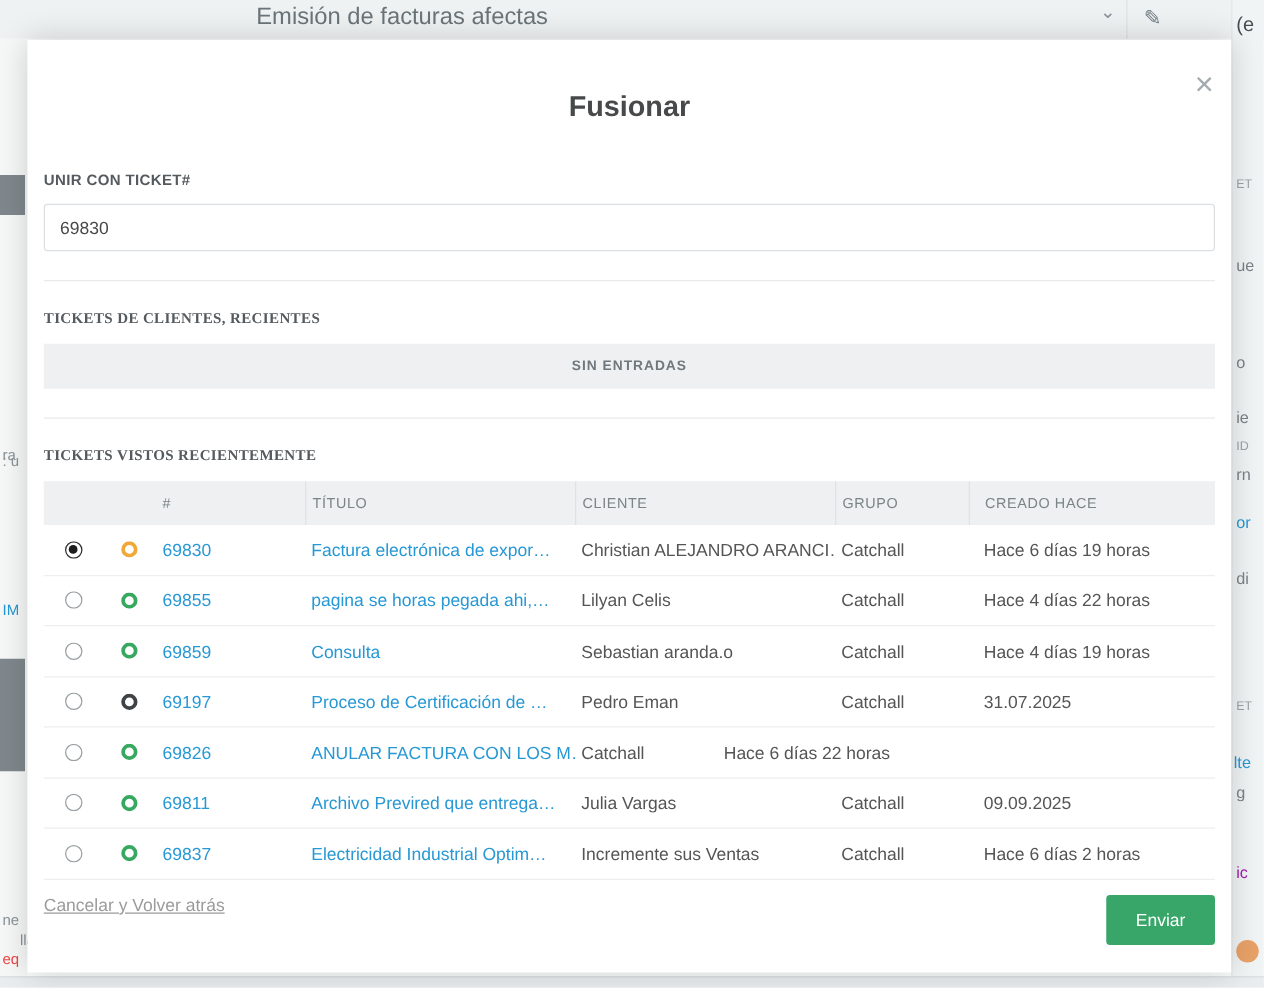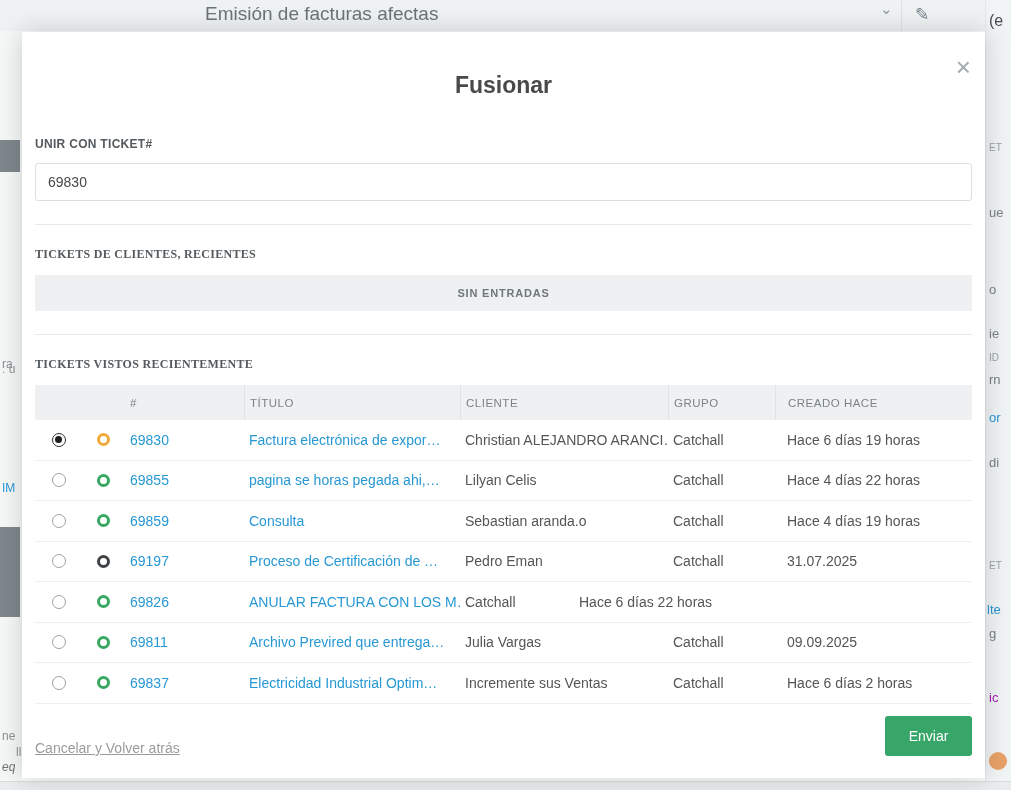--- a/index.html
+++ b/index.html
@@ -71,21 +71,21 @@
   .radio { width:14px; height:14px; border:1px solid #9aa0a3; border-radius:50%;
     display:inline-flex; align-items:center; justify-content:center; background:#fff; }
   .radio.sel { border-color:#2e2e2e; }
   .radio.sel::after { content:""; width:7px; height:7px; border-radius:50%; background:#1d1d1d; }
   .state-ring { width:13px; height:13px; border-radius:50%; border:3px solid #36a860;
     display:inline-block; background:#fff; }
   .link { color:#2798d4; text-decoration:none; }
 
   
   .modal-footer { position:absolute; left:13px; right:13px; bottom:22px; height:40px;
-    display:flex; align-items:flex-end; justify-content:space-between; }
+    display:flex; align-items:flex-start; justify-content:space-between; }
   .cancel-link { font-size:14px; color:#9b9b9b; text-decoration:underline; cursor:pointer; }
   .submit-btn { width:87px; height:40px; background:#38a569; color:#fff; border:none;
     border-radius:3px; font-size:14px; cursor:pointer;
     font-family:"Liberation Sans", sans-serif; }
 </style>
 </head>
 <body>
 
 <div class="bg-topbar">
   <div class="bg-page-title">Emisión de facturas afectas</div>
@@ -108,21 +108,21 @@
     <div class="frag" style="top: 626px; left: 3px; color: rgb(122, 130, 135); font-size: 13px;">g</div>
     <div class="frag" style="top: 690px; left: 3px; color: #a21caf; font-size: 13px;">ic</div>
     <div class="bg-avatar"></div>
   </div>
 <div class="bg-left" id="bg-left">
     <div class="frag" style="top: 326px; left: 2px; color: rgb(139, 146, 150); font-size: 12px;">ra</div>
     <div class="frag" style="top: 331px; left: 2px; color: rgb(139, 146, 150); font-size: 12px;">: u</div>
     <div class="frag" style="top: 450px; left: 2px; color: rgb(39, 152, 212); font-size: 12px;">IM</div>
     <div class="frag" style="top: 698px; left: 2px; color: rgb(139, 146, 150); font-size: 12px;">ne</div>
     <div class="frag" style="top: 714px; left: 16px; color: rgb(139, 146, 150); font-size: 12px;">lla</div>
-    <div class="frag" style="top: 729px; left: 2px; color: #737373; font-size: 12px; font-style: italic;">eq</div>
+    <div class="frag" style="top: 729px; left: 2px; color: #ef4444; font-size: 12px;">eq</div>
     <div class="frag" style="top: 747px; left: 2px; color: rgb(139, 146, 150); font-size: 12px;">ua</div>
     <div class="bg-block" style="top: 109px; height: 32px;"></div>
     <div class="bg-block" style="top: 496px; height: 90px;"></div>
   </div>
 <div class="bg-bottombar"></div>
 
 <div class="modal">
   <div class="modal-close">×</div>
   <div class="modal-title">Fusionar</div>
 

